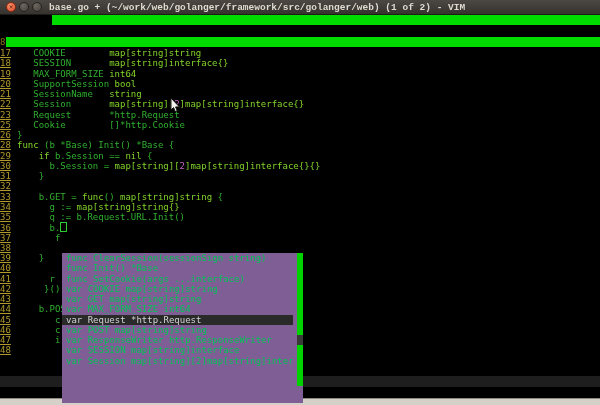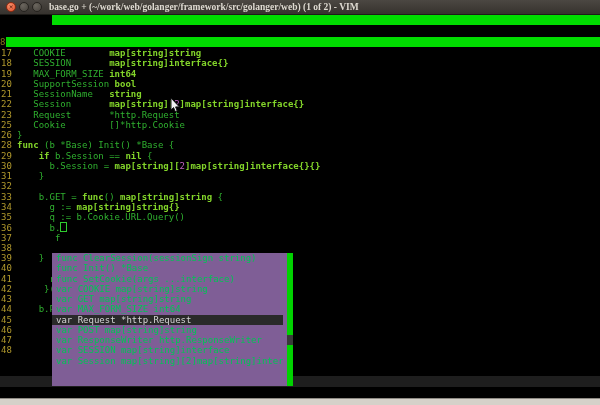--- a/index.html
+++ b/index.html
@@ -6,40 +6,40 @@
   .screen{position:relative;width:600px;height:405px;overflow:hidden;background:#000;
           font-family:"DejaVu Sans Mono","Liberation Mono",monospace;font-size:9px;}
   
   .titlebar{position:relative;height:15px;background:linear-gradient(#4b4742,#36322e);
             border-bottom:1px solid #1d1b18;box-sizing:border-box;display:flex;align-items:center;}
   .wbtn{width:10px;height:10px;border-radius:50%;margin-left:3px;box-sizing:border-box;
         display:flex;align-items:center;justify-content:center;font-size:7px;line-height:1;}
   .wbtn.close{background:radial-gradient(circle at 35% 30%,#f6916c,#e2502d);border:1px solid #8e2a10;color:#5a1505;margin-left:6px;}
   .wbtn.min,.wbtn.max{background:radial-gradient(circle at 35% 30%,#6b665e,#46423c);border:1px solid #26231f;color:#c9c4ba;}
   .wbtn .g{transform:translateY(-0.5px);}
-  .title-text{margin-left:7px;color:#dfdbd2;font-family:Liberation Serif, serif;
+  .title-text{margin-left:7px;color:#dfdbd2;font-family:Liberation Mono, monospace;
               font-size:9.5px;font-weight:bold;white-space:nowrap;}
   
   .trow{position:relative;height:11px;line-height:11px;white-space:pre;overflow:hidden;}
   .tabline{background:#000;}
   .tab-fill{position:absolute;left:52px;right:0;top:0;bottom:1px;background:#00dc00;}
   .bufline{background:#000;}
   .mbe{background:#000;}
   .mbe-corner{position:absolute;left:0;top:0;color:#8a7a1a;}
   .mbe-bar{position:absolute;left:6px;right:0;top:0;bottom:1px;background:#00dc00;}
   
   .code-area{position:relative;background:#000;height:328px;overflow:hidden;}
   .code-row{height:10.25px;line-height:10.25px;white-space:pre;}
-  .ln{display:inline-block;width:13px;text-align:center;margin-right:4px;color:#b1992c;}
+  .ln{display:inline-block;width:13px;text-align:left;margin-right:4px;color:#b1992c;text-decoration:underline;}
   .c-id{color:#2fb02f;}
-  .c-kw{color:#83d52a;font-weight:bold;}
+  .c-kw{color:#83d52a;font-weight:normal;}
   .c-num{color:#bd62bd;}
   .block-cursor{display:inline-block;width:5px;height:8px;border:1px solid #2ecc2e;vertical-align:-1px;}
   
-  .popup{position:absolute;left:52px;top:253px;width:241px;height:133px;background:#7f5e96;z-index:5;overflow:hidden;}
+  .popup{position:absolute;left:62px;top:253px;width:241px;height:150px;background:#7f5e96;z-index:5;overflow:hidden;}
   .pitem{height:10.25px;line-height:10.25px;white-space:pre;color:#00c455;padding-left:4px;
          width:231px;overflow:hidden;box-sizing:border-box;}
   .pitem.sel{background:#2a2a2a;color:#d4d4d4;}
   .psbar{position:absolute;right:0;top:0;width:6px;height:133px;background:#00d200;}
   .psbar-notch{position:absolute;right:0;width:6px;background:#3a3a3a;}
   
   .statusline{background:#1e1e1e;}
   .msgline{background:#000;}
   .bottomstrip{height:7px;background:#d5d1c9;border-top:1px solid #8f8b84;box-sizing:border-box;}
   .mouse-cursor{position:absolute;left:170px;top:98px;z-index:9;}
@@ -91,21 +91,21 @@
       <div class="code-row"><span class="ln">23</span><span class="c-id">   Request       </span><span class="c-id">*http.Request</span></div>
       <div class="code-row"><span class="ln">25</span><span class="c-id">   Cookie        </span><span class="c-id">[]*http.Cookie</span></div>
       <div class="code-row"><span class="ln">26</span><span class="c-id">}</span></div>
       <div class="code-row"><span class="ln">28</span><span class="c-kw">func</span><span class="c-id"> (b *Base) Init() *Base {</span></div>
       <div class="code-row"><span class="ln">29</span><span class="c-id">    </span><span class="c-kw">if</span><span class="c-id"> b.Session == </span><span class="c-kw">nil</span><span class="c-id"> {</span></div>
       <div class="code-row"><span class="ln">30</span><span class="c-id">      b.Session = </span><span class="c-kw">map[string][</span><span class="c-num">2</span><span class="c-kw">]map[string]interface{}{}</span></div>
       <div class="code-row"><span class="ln">31</span><span class="c-id">    }</span></div>
       <div class="code-row"><span class="ln">32</span></div>
       <div class="code-row"><span class="ln">33</span><span class="c-id">    b.GET = </span><span class="c-kw">func</span><span class="c-id">() </span><span class="c-kw">map[string]string</span><span class="c-id"> {</span></div>
       <div class="code-row"><span class="ln">34</span><span class="c-id">      g := </span><span class="c-kw">map[string]string{}</span></div>
-      <div class="code-row"><span class="ln">35</span><span class="c-id">      q := b.Cookie.URL.Query()</span></div>
+      <div class="code-row"><span class="ln">35</span><span class="c-id">      q := b.Request.URL.Init()</span></div>
       <div class="code-row"><span class="ln">36</span><span class="c-id">      b.</span><span class="block-cursor"></span></div>
       <div class="code-row"><span class="ln">37</span><span class="c-id">       f</span></div>
       <div class="code-row"><span class="ln">38</span></div>
       <div class="code-row"><span class="ln">39</span><span class="c-id">    }</span></div>
       <div class="code-row"><span class="ln">40</span></div>
       <div class="code-row"><span class="ln">41</span><span class="c-id">      r</span></div>
       <div class="code-row"><span class="ln">42</span><span class="c-id">     }()</span></div>
       <div class="code-row"><span class="ln">43</span></div>
       <div class="code-row"><span class="ln">44</span><span class="c-id">    b.POS</span></div>
       <div class="code-row"><span class="ln">45</span><span class="c-id">       c</span></div>

